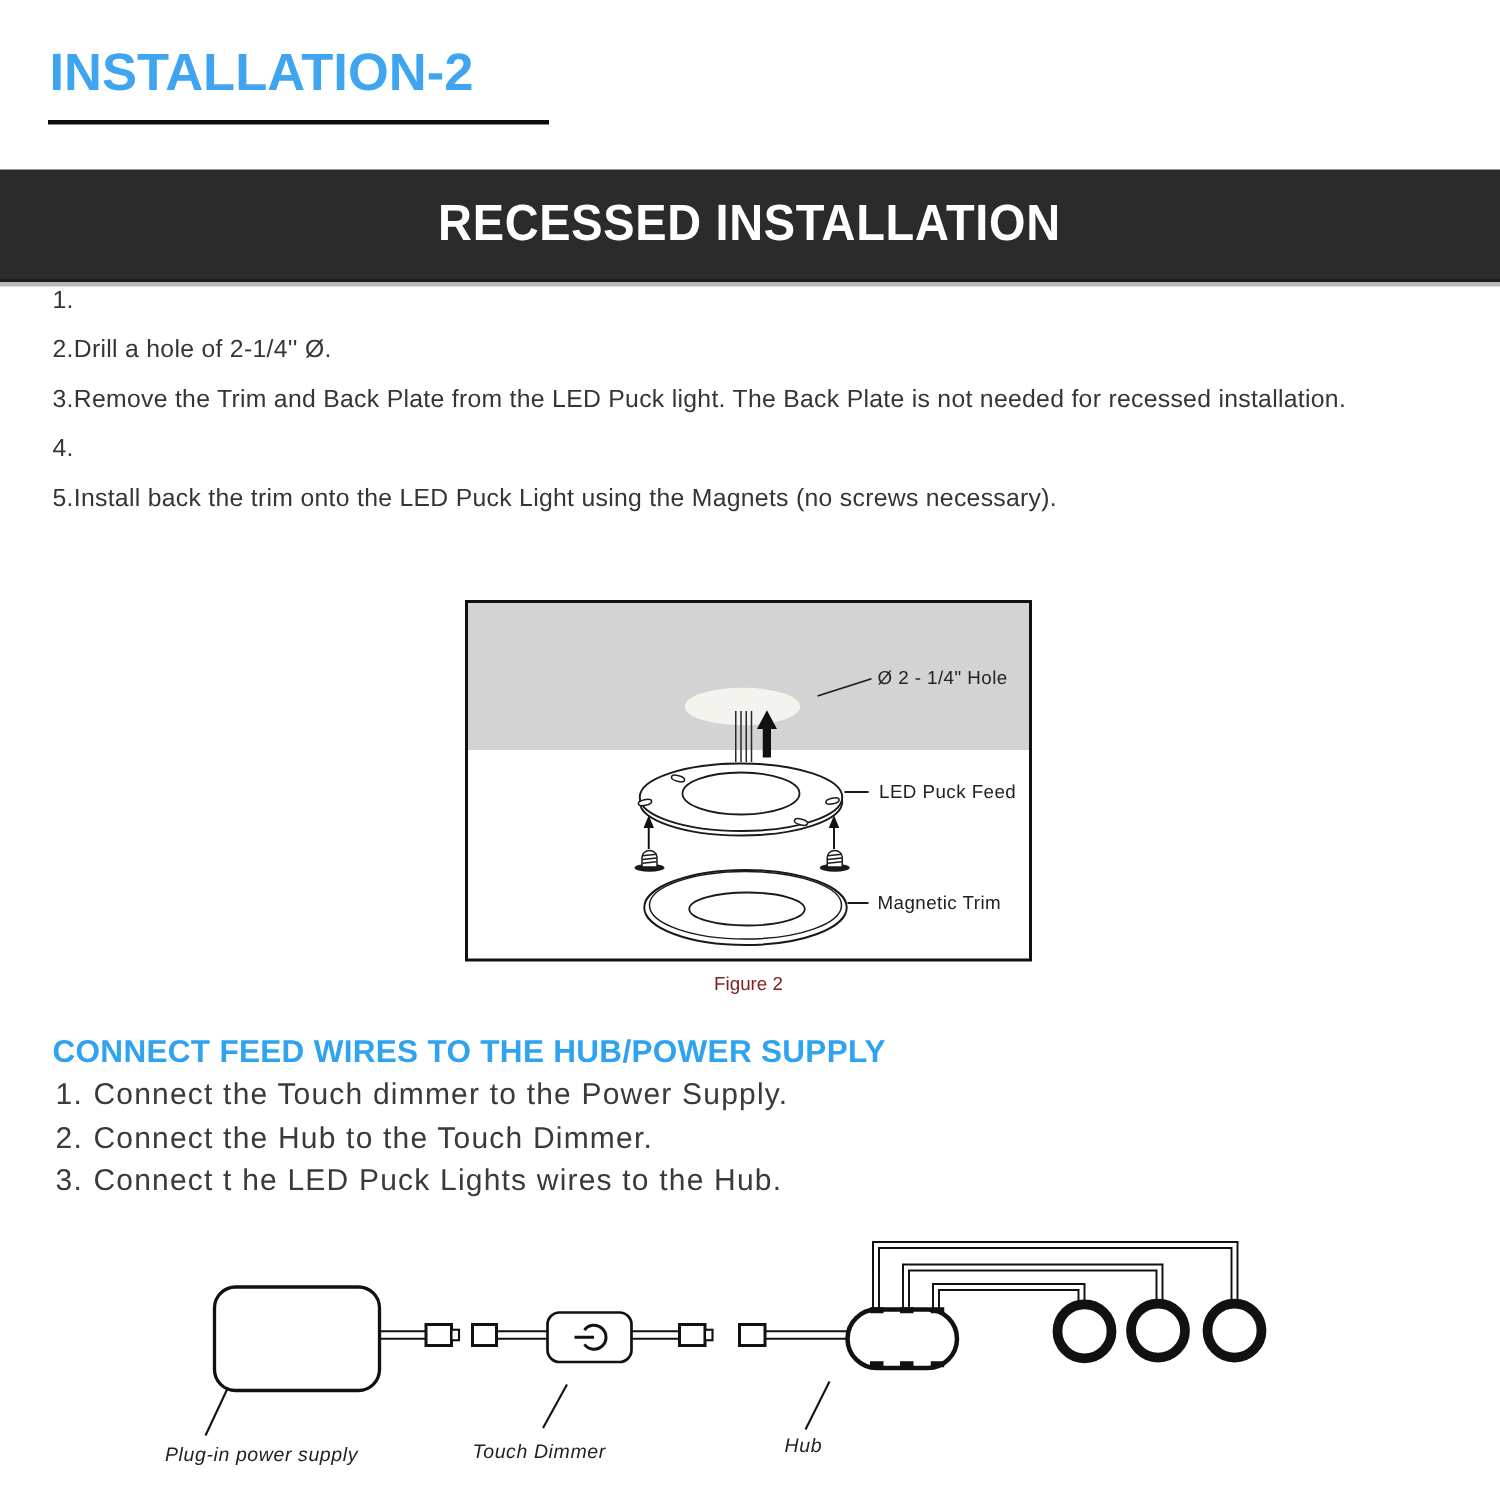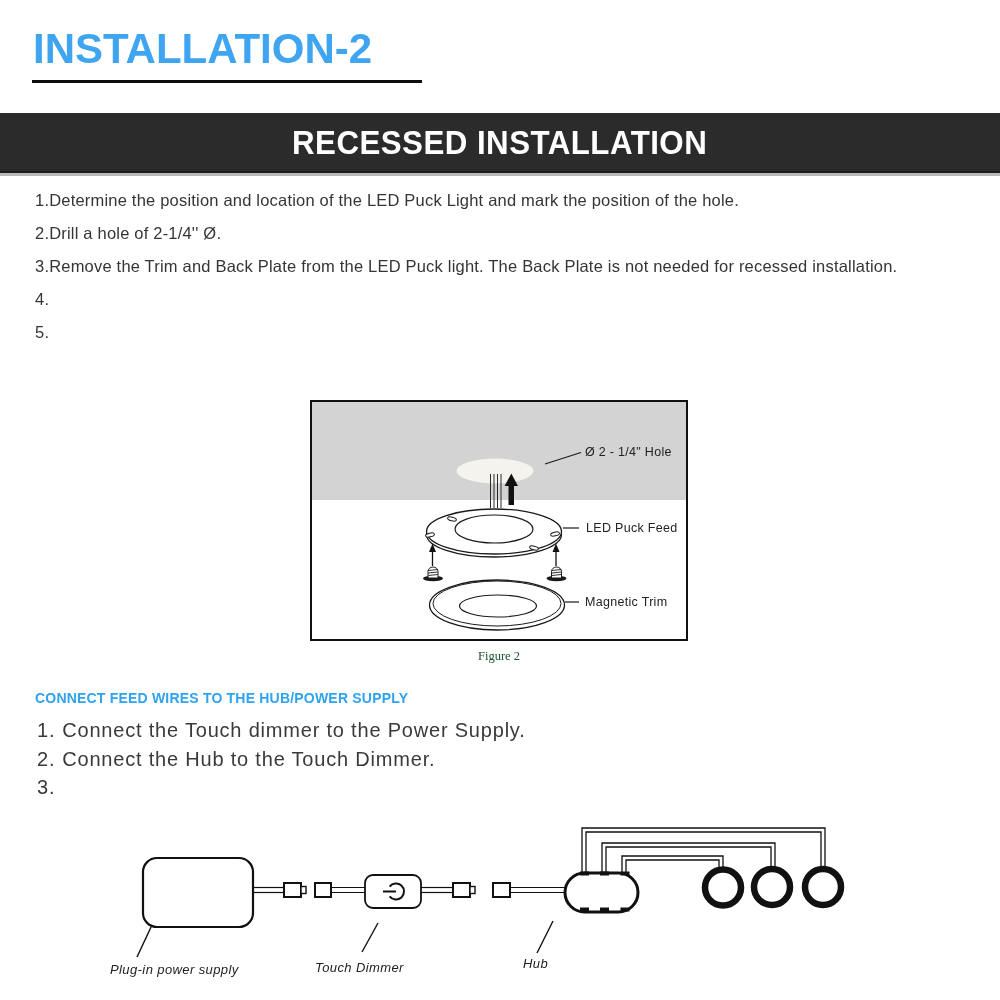--- a/index.html
+++ b/index.html
@@ -1,48 +1,48 @@
 <!DOCTYPE html>
 <html><head>
 <meta charset="utf-8">
 <style>
   * { margin:0; padding:0; box-sizing:border-box; }
   html,body { width:1000px; height:1000px; background:#fff; overflow:hidden;
               font-family:"Liberation Sans", sans-serif; color:#2e2e2e; }
 
   
-  #page-title { position:absolute; left:32px; top:24px; font-size:42px; font-weight:bold;
+  #page-title { position:absolute; left:32px; top:24px; font-size:35px; font-weight:bold;
                 color:#3FA5F0; letter-spacing:0px; line-height:50px;
                 border-bottom:3px solid #0d0d0d; padding:0 50px 6px 1px; display:inline-block; }
 
   
-  #banner { position:absolute; left:0; top:113px; width:1000px; height:60px; background:#2B2B2B;
+  #banner { position:absolute; left:0; top:113px; width:1000px; height:75px; background:#2B2B2B;
             display:flex; align-items:center; justify-content:center;
             border-bottom:2px solid #1c1c1c; box-shadow:0 3px 0 #b9b9b9; }
   #banner span { color:#fff; font-weight:bold; font-size:34px; letter-spacing:0.5px;
                  transform:scaleX(0.92); white-space:nowrap; }
 
   
   #steps { position:absolute; left:35px; top:190px; width:940px; }
   .step { display:flex; font-size:16.5px; line-height:20px; letter-spacing:0.2px;
           color:#353535; margin-bottom:13px; }
   .step .num { flex:0 0 auto; }
   .step .txt { white-space:pre-line; }
 
   
   #fig-box { position:absolute; left:310px; top:400px; width:378px; height:241px;
              border:2px solid #111; background:#fff; }
   #ceiling { position:absolute; left:0; top:0; width:374px; height:98px; background:#D3D3D3; }
   #fig-svg { position:absolute; left:0; top:0; }
   .fig-label { position:absolute; font-size:12.5px; color:#222; letter-spacing:0.3px; white-space:nowrap; }
   #fig-caption { position:absolute; left:310px; top:649px; width:378px; text-align:center;
-                 font-size:12.5px; color:#14532d;font-family:Liberation Serif, serif; }
-
-  
-  #connect-heading { position:absolute; left:35px; top:690px; font-size:14px; font-weight:bold;
+                 font-size:12.5px; color:#7f1d1d; }
+
+  
+  #connect-heading { position:absolute; left:35px; top:690px; font-size:21px; font-weight:bold;
                      color:#2FA3EF; letter-spacing:0.2px; white-space:nowrap; }
   #connect-steps { position:absolute; left:37px; top:716px; width:700px; }
   .cstep { display:flex; font-size:20px; line-height:28.5px; letter-spacing:0.8px; color:#3a3a3a; }
   .cstep .num { margin-right:7px; }
 
   
   #diagram { position:absolute; left:80px; top:815px; width:790px; height:180px;font-style:italic; }
   #diagram svg { position:absolute; left:0; top:0; }
   .diag-label { position:absolute; font-size:13px; color:#222; letter-spacing:0.4px; white-space:nowrap; }
 </style>
@@ -51,35 +51,35 @@
 
 <h1 id="page-title">INSTALLATION-2</h1>
 
 <div id="banner">
   <span>RECESSED INSTALLATION</span>
 </div>
 
 <div id="steps">
   <div class="step">
     <span class="num">1.</span>
-    <span class="txt">Determine the position and location of the LED Puck Light and mark the position of the hole.</span>
   </div>
   <div class="step">
     <span class="num">2.</span>
     <span class="txt">Drill a hole of 2-1/4'' Ø.</span>
   </div>
   <div class="step">
     <span class="num">3.</span>
     <span class="txt">Remove the Trim and Back Plate from the LED Puck light. The Back Plate is not needed for recessed installation.</span>
   </div>
   <div class="step">
     <span class="num">4.</span>
   </div>
   <div class="step">
     <span class="num">5.</span>
+    <span class="txt">Install back the trim onto the LED Puck Light using the Magnets (no screws necessary).</span>
   </div>
 </div>
 
 <div id="fig-box">
   <div id="ceiling"></div>
   <svg id="fig-svg" width="374" height="237" viewBox="0 0 374 237">
 
     <ellipse cx="183" cy="69" rx="38.5" ry="12.5" fill="#F4F3EE"></ellipse>
 
     <g stroke="#2a2a2a" stroke-width="1">
@@ -155,20 +155,21 @@
   <div class="cstep">
     <span class="num">1.</span>
     <span class="txt">Connect the Touch dimmer to the Power Supply.</span>
   </div>
   <div class="cstep">
     <span class="num">2.</span>
     <span class="txt">Connect the Hub to the Touch Dimmer.</span>
   </div>
   <div class="cstep">
     <span class="num">3.</span>
+    <span class="txt">Connect t he LED Puck Lights wires to the Hub.</span>
   </div>
 </div>
 
 <div id="diagram">
   <svg width="790" height="175" viewBox="0 0 790 175">
 
     <rect x="63" y="43" width="110" height="69" rx="14" fill="#fff" stroke="#111" stroke-width="2.2"></rect>
 
     <g stroke="#111" stroke-width="1.2">
       <line x1="173" y1="72.5" x2="204" y2="72.5"></line>

